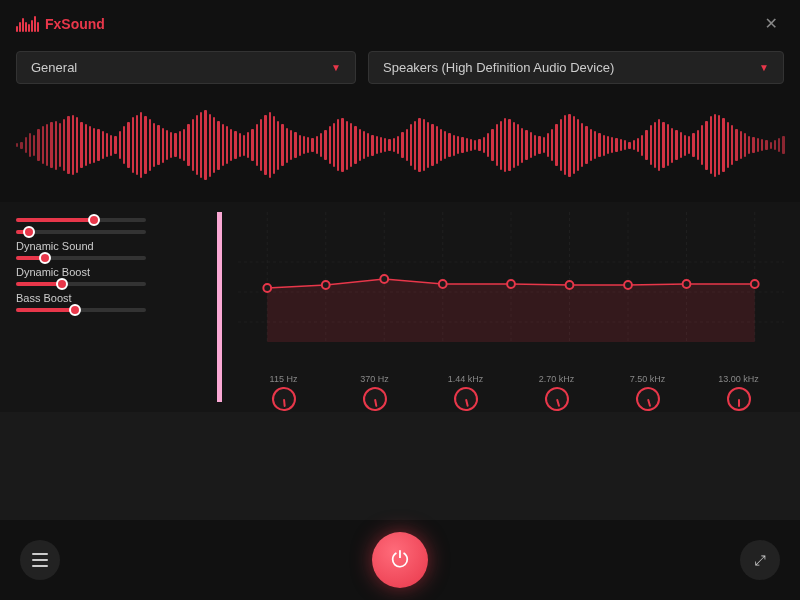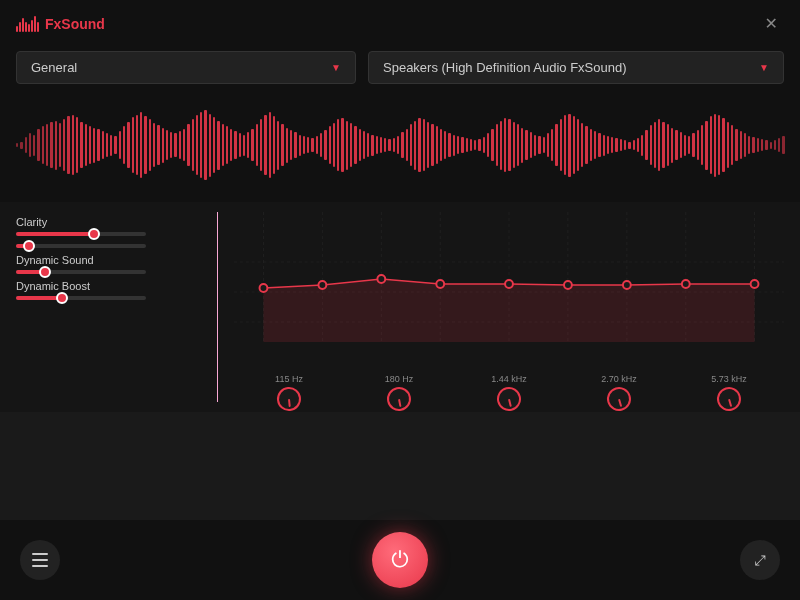--- a/index.html
+++ b/index.html
@@ -145,21 +145,21 @@
       top: 50%;
       transform: translate(-50%, -50%);
       cursor: pointer;
       border: 2px solid #fff;
     }
 
     
     #eq-panel {
       flex: 1;
       position: relative;
-      border-left: 1px solid #f9a8d4;
+      border-left: 5px solid #f9a8d4;
       padding-left: 16px;
     }
     #eq-graph {
       width: 100%;
       height: 160px;
       position: relative;
     }
     #eq-svg {
       width: 100%;
       height: 160px;
@@ -284,21 +284,21 @@
   </div>
   <button id="close-btn">✕</button>
 </div>
 
 <div id="dropdowns">
   <div class="dropdown left">
     <span>General</span>
     <span class="dropdown-arrow">▼</span>
   </div>
   <div class="dropdown right">
-    <span>Speakers (High Definition Audio FxSound)</span>
+    <span>Speakers (High Definition Audio Device)</span>
     <span class="dropdown-arrow">▼</span>
   </div>
 </div>
 
 <div id="waveform-area">
   <div id="waveform-canvas">
   <div class="wave-bar" style="height: 4px; opacity: 0.54;"></div>
       <div class="wave-bar" style="height: 7px; opacity: 0.565;"></div>
       <div class="wave-bar" style="height: 16.3333px; opacity: 0.59;"></div>
       <div class="wave-bar" style="height: 23.3333px; opacity: 0.615;"></div>
@@ -478,21 +478,20 @@
       <div class="wave-bar" style="height: 9.33333px; opacity: 0.615;"></div>
       <div class="wave-bar" style="height: 14px; opacity: 0.59;"></div>
       <div class="wave-bar" style="height: 18.6667px; opacity: 0.565;"></div>
     </div>
 </div>
 
 <div id="main-section">
 
   <div id="sliders-panel">
   <div class="slider-row">
-        <div class="slider-label">Clarity</div>
         <div class="slider-track">
           <div class="slider-fill" style="width: 60%;"></div>
           <div class="slider-thumb" style="left: 60%;"></div>
         </div>
       </div>
       <div class="slider-row">
         <div class="slider-track">
           <div class="slider-fill" style="width: 10%;"></div>
           <div class="slider-thumb" style="left: 10%;"></div>
         </div>
@@ -502,20 +501,27 @@
         <div class="slider-track">
           <div class="slider-fill" style="width: 22%;"></div>
           <div class="slider-thumb" style="left: 22%;"></div>
         </div>
       </div>
       <div class="slider-row">
         <div class="slider-label">Dynamic Boost</div>
         <div class="slider-track">
           <div class="slider-fill" style="width: 35%;"></div>
           <div class="slider-thumb" style="left: 35%;"></div>
+        </div>
+      </div>
+      <div class="slider-row">
+        <div class="slider-label">Bass Boost</div>
+        <div class="slider-track">
+          <div class="slider-fill" style="width: 45%;"></div>
+          <div class="slider-thumb" style="left: 45%;"></div>
         </div>
       </div>
     </div>
 
   <div id="eq-panel">
     <div id="eq-graph">
       <svg id="eq-svg" viewBox="0 0 560 160" preserveAspectRatio="none">
 
         <line x1="0" y1="50" x2="560" y2="50" stroke="#2a2a2a" stroke-width="0.5" stroke-dasharray="3,3"></line>
         <line x1="0" y1="80" x2="560" y2="80" stroke="#2a2a2a" stroke-width="0.5" stroke-dasharray="3,3"></line>
@@ -545,34 +551,38 @@
         <circle cx="460" cy="72" r="4" fill="#1a1a1a" stroke="#e8374a" stroke-width="2"></circle>
         <circle cx="530" cy="72" r="4" fill="#1a1a1a" stroke="#e8374a" stroke-width="2"></circle>
       </svg>
     </div>
     <div id="eq-labels">
         <div class="eq-col">
           <div class="eq-freq-label">115 Hz</div>
           <div class="eq-knob" style="transform: rotate(-5.4deg);"></div>
         </div>
         <div class="eq-col">
-          <div class="eq-freq-label">180 Hz</div>
+          <div class="eq-freq-label">370 Hz</div>
           <div class="eq-knob" style="transform: rotate(-10.8deg);"></div>
         </div>
         <div class="eq-col">
           <div class="eq-freq-label">1.44 kHz</div>
           <div class="eq-knob" style="transform: rotate(-13.5deg);"></div>
         </div>
         <div class="eq-col">
           <div class="eq-freq-label">2.70 kHz</div>
           <div class="eq-knob" style="transform: rotate(-16.2deg);"></div>
         </div>
         <div class="eq-col">
-          <div class="eq-freq-label">5.73 kHz</div>
+          <div class="eq-freq-label">7.50 kHz</div>
           <div class="eq-knob" style="transform: rotate(-16.2deg);"></div>
+        </div>
+        <div class="eq-col">
+          <div class="eq-freq-label">13.00 kHz</div>
+          <div class="eq-knob" style="transform: rotate(0deg);"></div>
         </div>
       </div>
   </div>
 </div>
 
 <div id="bottom-bar">
   <button id="menu-btn">
     <div class="hamburger-line"></div>
     <div class="hamburger-line"></div>
     <div class="hamburger-line"></div>

